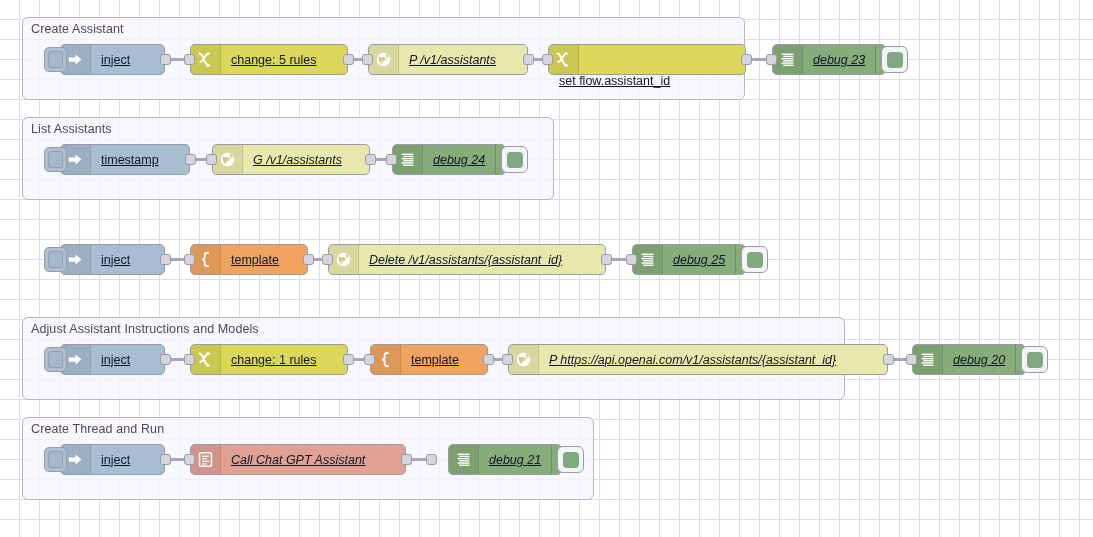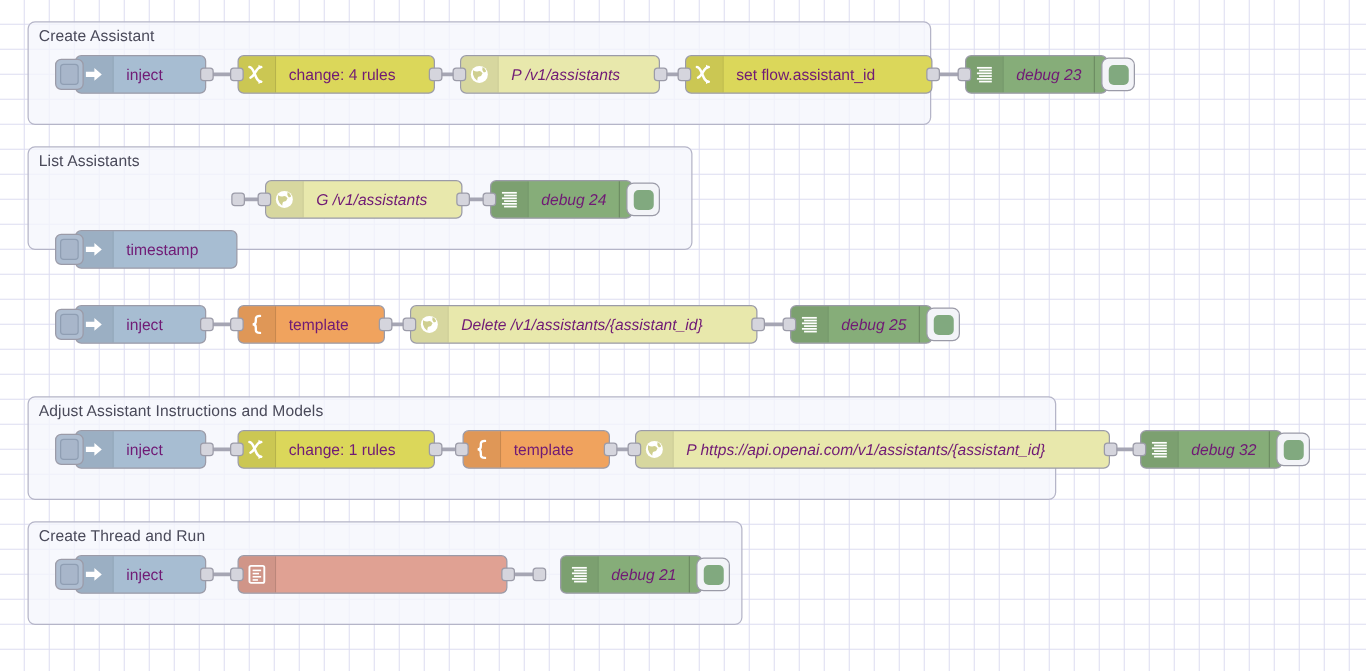--- a/index.html
+++ b/index.html
@@ -65,22 +65,23 @@
     border-right: 1px solid rgba(0,0,0,0.10);
     border-radius: 4px 0 0 4px;
     background: rgba(0,0,0,0.07);
   }
   .node-label {
     flex: 1 1 auto;
     display: flex;
     align-items: center;
     padding: 0 10px;
     font-size: 12.5px;
-    color: #701a75;
+    color: #0f172a;
     white-space: nowrap;
+    text-decoration: underline;
   }
   .node-label.italic { font-style: italic; }
   .node-label.center { justify-content: center; }
   .inject-btn {
     position: absolute;
     left: -17px;
     top: 2px;
     width: 23px;
     height: 25px;
     box-sizing: border-box;
@@ -171,36 +172,36 @@
     <div class="port" style="left: 160px; top: 54px;"></div>
     <div class="node" style="left: 190px; top: 44px; width: 158px; background: rgb(219, 215, 90);">
       <div class="node-icon">
         <svg width="17" height="17" viewBox="0 0 20 20">
           <path d="M3 3 C 8 3, 8 17, 14 17" stroke="#ffffff" stroke-width="2.4" fill="none" stroke-linecap="round"></path>
           <path d="M14 3 C 9 3, 9 11, 4 13" stroke="#ffffff" stroke-width="2.4" fill="none" stroke-linecap="round"></path>
           <path d="M11.5 14.5 L15.5 17 L11.5 19 z" fill="#ffffff"></path>
           <path d="M11.5 1 L15.5 3.2 L11.5 5.4 z" fill="#ffffff"></path>
         </svg>
       </div>
-      <div class="node-label">change: 4 rules</div>
+      <div class="node-label">change: 5 rules</div>
     </div>
     <div class="port" style="left: 184px; top: 54px;"></div>
     <div class="port" style="left: 343px; top: 54px;"></div>
     <div class="node" style="left: 368px; top: 44px; width: 160px; background: rgb(232, 232, 172); justify-content: space-between;">
       <div class="node-icon">
         <svg width="17" height="17" viewBox="0 0 20 20">
           <circle cx="10" cy="10" r="8" fill="#ffffff"></circle>
           <path d="M4 6 q3 2 5 1 t4 2 q-1 3 -3 3 t-2 4 q-3 -2 -4 -6 z M13 3 q2 1 3 3 t-2 2 q-2 -2 -1 -5 z" fill="#cfcf8f"></path>
         </svg>
       </div>
       <div class="node-label italic">P /v1/assistants</div>
     </div>
     <div class="port" style="left: 362px; top: 54px;"></div>
     <div class="port" style="left: 523px; top: 54px;"></div>
-    <div class="node" style="left: 548px; top: 44px; width: 198px; background: rgb(219, 215, 90);">
+    <div class="node" style="left: 548px; top: 44px; width: 198px; background: rgb(219, 215, 90); flex-direction: column;">
       <div class="node-icon">
         <svg width="17" height="17" viewBox="0 0 20 20">
           <path d="M3 3 C 8 3, 8 17, 14 17" stroke="#ffffff" stroke-width="2.4" fill="none" stroke-linecap="round"></path>
           <path d="M14 3 C 9 3, 9 11, 4 13" stroke="#ffffff" stroke-width="2.4" fill="none" stroke-linecap="round"></path>
           <path d="M11.5 14.5 L15.5 17 L11.5 19 z" fill="#ffffff"></path>
           <path d="M11.5 1 L15.5 3.2 L11.5 5.4 z" fill="#ffffff"></path>
         </svg>
       </div>
       <div class="node-label">set flow.assistant_id</div>
     </div>
@@ -235,21 +236,21 @@
       <div class="debug-btn">
         <div class="inner"></div>
       </div>
     </div>
     <div class="port" style="left: 766px; top: 54px;"></div>
     <div class="group" style="left: 22px; top: 117px; width: 532px; height: 83px;">
       <div class="group-label">List Assistants</div>
     </div>
     <div class="wire" style="left: 190px; width: 22px; top: 158px;"></div>
     <div class="wire" style="left: 370px; width: 22px; top: 158px;"></div>
-    <div class="node" style="left: 60px; top: 144px; width: 130px; background: rgb(167, 189, 210); margin-top: 40px;">
+    <div class="node" style="left: 60px; top: 144px; width: 130px; background: rgb(167, 189, 210);">
       <div class="node-icon">
         <svg width="17" height="17" viewBox="0 0 20 20">
           <path d="M2 7.5 h8 V4 l7 6 -7 6 v-3.5 h-8 z" fill="#ffffff"></path>
         </svg>
       </div>
       <div class="node-label">timestamp</div>
       <div class="inject-btn">
         <div class="inner"></div>
       </div>
     </div>
@@ -422,21 +423,21 @@
           <g>
             <rect x="3" y="3" width="14" height="1.6" fill="#ffffff"></rect>
             <rect x="5" y="5.6" width="12" height="1.6" fill="#ffffff"></rect>
             <rect x="3" y="8.2" width="14" height="1.6" fill="#ffffff"></rect>
             <rect x="5" y="10.8" width="12" height="1.6" fill="#ffffff"></rect>
             <rect x="3" y="13.4" width="14" height="1.6" fill="#ffffff"></rect>
             <rect x="5" y="16" width="12" height="1.6" fill="#ffffff"></rect>
           </g>
         </svg>
       </div>
-      <div class="node-label italic center">debug 32</div>
+      <div class="node-label italic center">debug 20</div>
       <div class="debug-strip">
         <svg width="17" height="17" viewBox="0 0 20 20">
           <g>
             <rect x="3" y="3" width="14" height="1.6" fill="#ffffff"></rect>
             <rect x="5" y="5.6" width="12" height="1.6" fill="#ffffff"></rect>
             <rect x="3" y="8.2" width="14" height="1.6" fill="#ffffff"></rect>
             <rect x="5" y="10.8" width="12" height="1.6" fill="#ffffff"></rect>
             <rect x="3" y="13.4" width="14" height="1.6" fill="#ffffff"></rect>
             <rect x="5" y="16" width="12" height="1.6" fill="#ffffff"></rect>
           </g>
@@ -467,20 +468,21 @@
     <div class="node" style="left: 190px; top: 444px; width: 216px; background: rgb(224, 161, 147);">
       <div class="node-icon">
         <svg width="17" height="17" viewBox="0 0 20 20">
           <rect x="3" y="2" width="14" height="16" rx="1.5" fill="none" stroke="#ffffff" stroke-width="1.8"></rect>
           <rect x="6" y="5.5" width="8" height="1.5" fill="#ffffff"></rect>
           <rect x="6" y="8.5" width="6" height="1.5" fill="#ffffff"></rect>
           <rect x="6" y="11.5" width="8" height="1.5" fill="#ffffff"></rect>
           <rect x="6" y="14.5" width="5" height="1.5" fill="#ffffff"></rect>
         </svg>
       </div>
+      <div class="node-label italic">Call Chat GPT Assistant</div>
     </div>
     <div class="port" style="left: 184px; top: 454px;"></div>
     <div class="port" style="left: 401px; top: 454px;"></div>
     <div class="node" style="left: 448px; top: 444px; width: 114px; background: rgb(134, 173, 121);">
       <div class="node-icon">
         <svg width="17" height="17" viewBox="0 0 20 20">
           <g>
             <rect x="3" y="3" width="14" height="1.6" fill="#ffffff"></rect>
             <rect x="5" y="5.6" width="12" height="1.6" fill="#ffffff"></rect>
             <rect x="3" y="8.2" width="14" height="1.6" fill="#ffffff"></rect>

